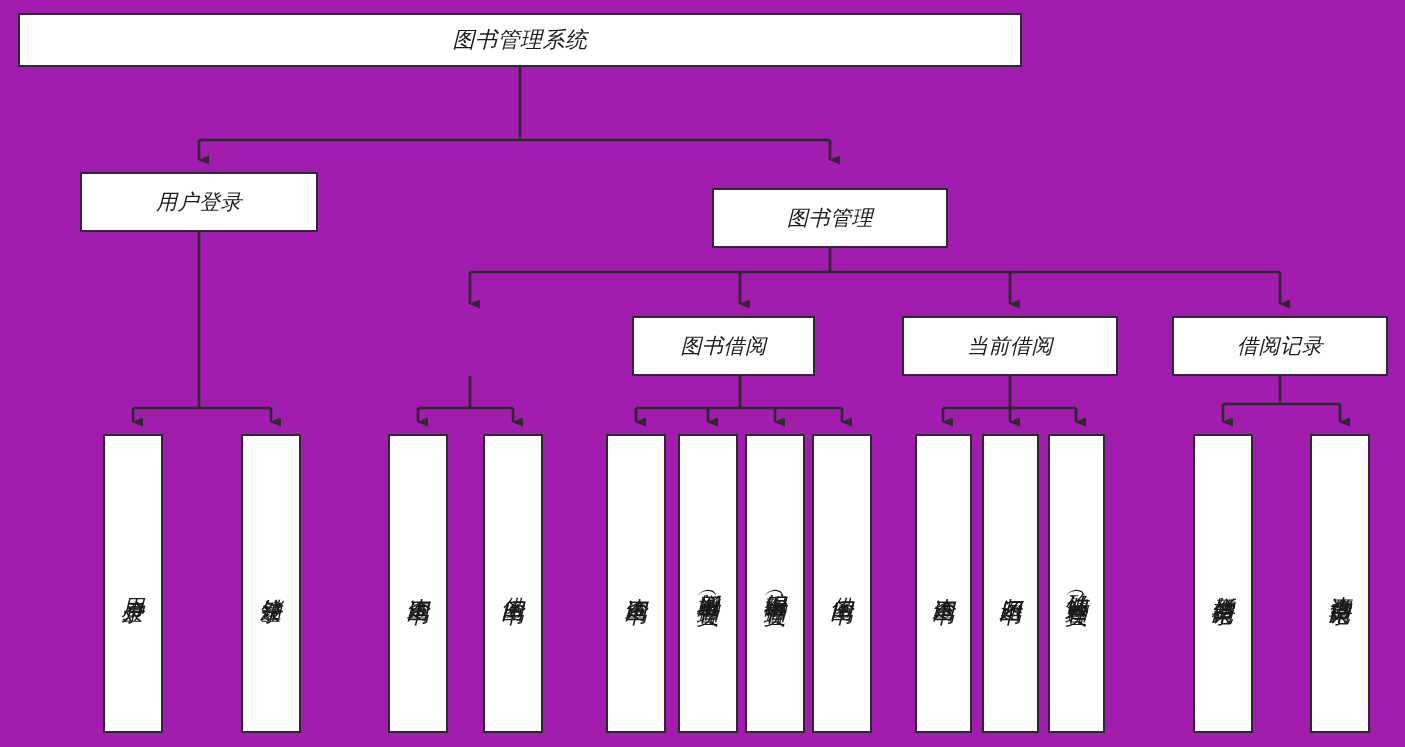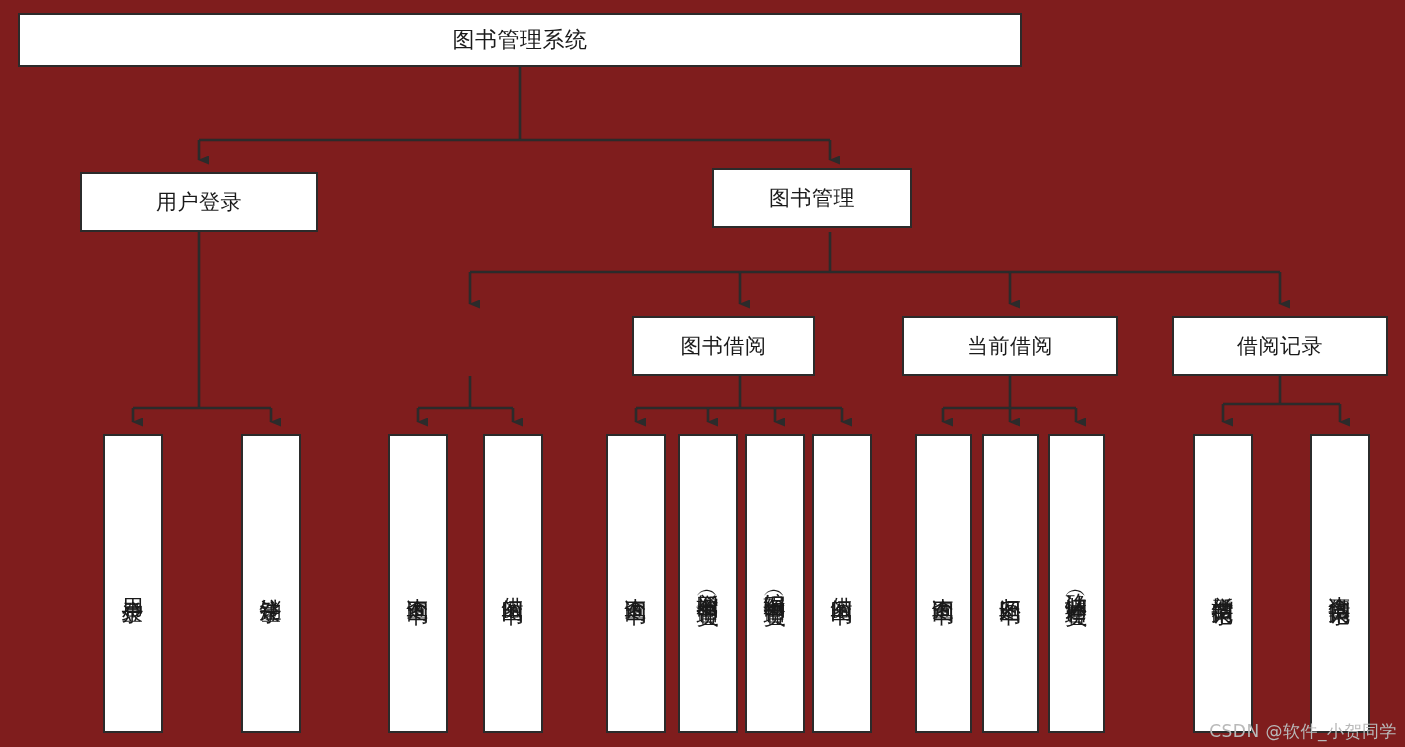--- a/index.html
+++ b/index.html
@@ -4,23 +4,24 @@
 <style>
   html, body {
     margin: 0;
     padding: 0;
     background: #ffffff;
   }
   #canvas {
     position: relative;
     width: 1405px;
     height: 747px;
-    background: #7f1d1d;
+    background: #a21caf;
     font-family: "DejaVu Sans", "Liberation Sans", sans-serif;
     overflow: hidden;
+    font-style: italic;
   }
   svg.connectors {
     position: absolute;
     left: 0;
     top: 0;
     width: 1405px;
     height: 747px;
     pointer-events: none;
   }
   .node {
@@ -127,21 +128,21 @@
     </g>
   </svg>
 
   <div class="node h root" style="left:18px; top:13px; width:1004px; height:54px;">
     <span class="label">图书管理系统</span>
   </div>
 
   <div class="node h" style="left:80px; top:172px; width:238px; height:60px;">
     <span class="label">用户登录</span>
   </div>
-  <div class="node h" style="left:712px; top:168px; width:200px; height:60px;">
+  <div class="node h" style="left:712px; top:188px; width:236px; height:60px;">
     <span class="label">图书管理</span>
   </div>
 
   <div class="node h" style="left:632px; top:316px; width:183px; height:60px;">
     <span class="label">图书借阅</span>
   </div>
   <div class="node h" style="left:902px; top:316px; width:216px; height:60px;">
     <span class="label">当前借阅</span>
   </div>
   <div class="node h" style="left:1172px; top:316px; width:216px; height:60px;">
@@ -185,15 +186,14 @@
     <span class="label">确认归还（管理员）</span>
   </div>
 
   <div class="node v" style="left:1193px; top:434px; width:60px; height:299px;">
     <span class="label">新增借阅记录</span>
   </div>
   <div class="node v" style="left:1310px; top:434px; width:60px; height:299px;">
     <span class="label">查询借阅记录</span>
   </div>
 
-  <div class="watermark">CSDN @软件_小贺同学</div>
 
 </div>
 
 </body></html>

